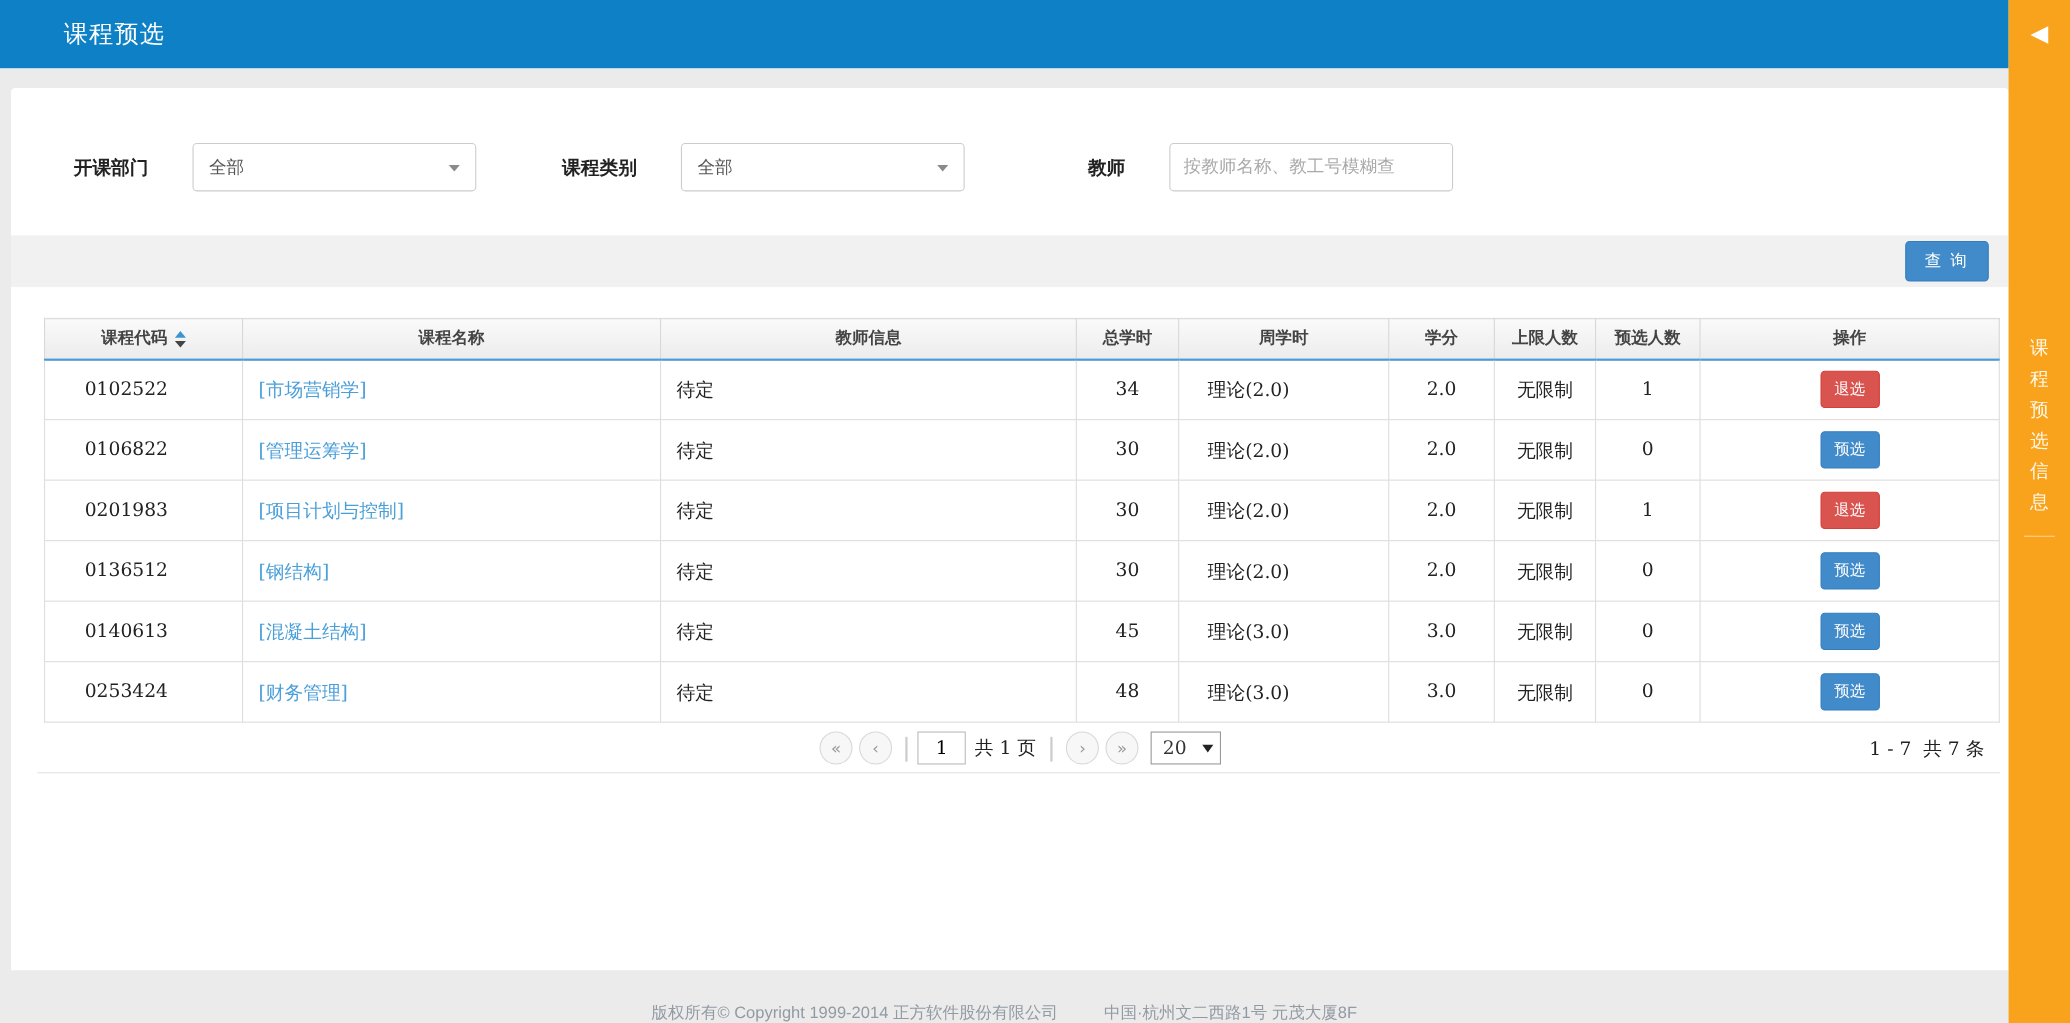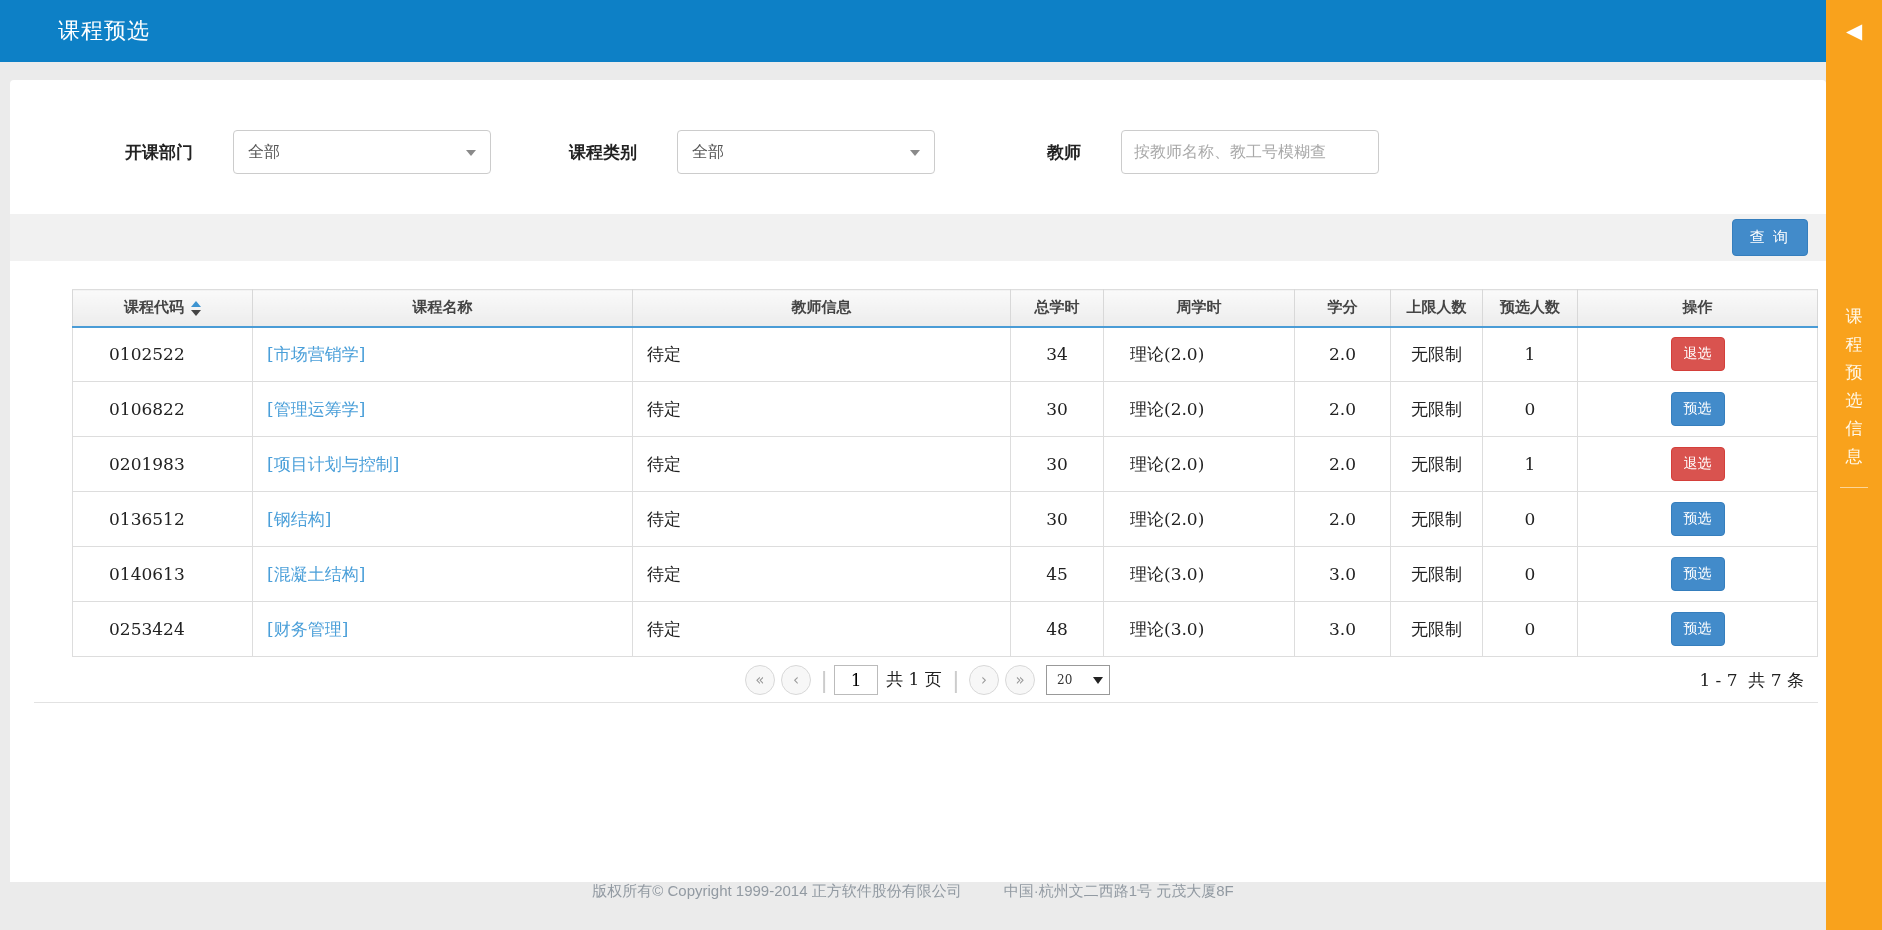--- a/index.html
+++ b/index.html
@@ -32,21 +32,21 @@
   
   .content {
     position:absolute; left:10px; top:80px; width:1816px; height:802px;
     background:#fff; border-radius:4px 4px 0 0;
   }
 
   
   .filter-row { display:flex; align-items:center; padding-top:50px; }
   .fg { display:flex; align-items:center; }
   .fg .lbl { font-weight:bold; font-size:17px; color:#222; margin-right:40px; white-space:nowrap; }
-  .fg1 { margin-left:115px; } .fg2 { margin-left:78px; }
+  .fg1 { margin-left:57px; } .fg2 { margin-left:78px; }
   .fg3 { margin-left:108px; } .fg4 { margin-left:112px; }
   .selectbox {
     position:relative; width:258px; height:44px; background:#fff;
     border:1px solid #ccc; border-radius:4px; display:flex; align-items:center;
     padding-left:14px; font-size:16px; color:#555; cursor:pointer;
   }
   .selectbox .caret {
     position:absolute; right:14px; top:19px; width:0; height:0;
     border-left:5px solid transparent; border-right:5px solid transparent;
     border-top:6px solid #8a8a8a;
@@ -63,21 +63,21 @@
     margin-top:40px; height:47px; background:#f1f1f1;
     display:flex; align-items:center; justify-content:flex-end; padding-right:18px;
   }
   .btn { border-radius:4px; color:#fff; cursor:pointer; text-align:center;
     font-family:Liberation Sans, sans-serif; }
   .btn-primary { background:#428bca; border:1px solid #357ebd; }
   .btn-danger  { background:#d9534f; border:1px solid #d43f3a; }
   .btn-query { font-size:15px; padding:8px 17px; letter-spacing:2px; }
 
   
-  .grid-wrap { margin:28px 8px 0 40px;padding-left:22px; }
+  .grid-wrap { margin:28px 8px 0 8px;padding-left:22px; }
   table.grid { width:100%; border-collapse:collapse; table-layout:fixed; }
   col.c-code{width:180px;} col.c-name{width:380px;} col.c-teacher{width:378px;}
   col.c-total{width:93px;} col.c-weekly{width:191px;} col.c-credit{width:96px;}
   col.c-limit{width:92px;} col.c-pre{width:95px;}
   table.grid thead th {
     height:37px; background:linear-gradient(#fafafa,#ececec);
     border-top:1px solid #ddd; border-left:1px solid #d8d8d8; border-right:1px solid #d8d8d8;
     border-bottom:2px solid #4a9cd6;
     font-size:15px; font-weight:bold; color:#444; text-align:center; white-space:nowrap;
   }
@@ -115,37 +115,37 @@
   .psep { color:#ccc; font-size:24px; font-weight:200; margin:0 7px; }
   .page-input {
     width:44px; height:30px; border:1px solid #bbb; text-align:center;
     font-size:17px; font-family:"DejaVu Serif","Liberation Serif",serif; outline:none;
   }
   .page-total { font-size:17px; color:#222; margin:0 4px 0 8px;
     font-family:"DejaVu Serif","Liberation Serif",serif; white-space:nowrap; }
   .size-select {
     position:relative; width:64px; height:30px; background:#fff; border:1px solid #999;
     display:flex; align-items:center; padding-left:10px; margin-left:8px;
-    font-size:12px; font-family:"DejaVu Serif","Liberation Serif",serif; cursor:pointer;
+    font-size:17px; font-family:"DejaVu Serif","Liberation Serif",serif; cursor:pointer;
   }
   .size-select .caret {
     position:absolute; right:6px; top:11px; width:0; height:0;
     border-left:5px solid transparent; border-right:5px solid transparent;
     border-top:7px solid #222;
   }
   .range-label {
     position:absolute; right:14px; top:0; height:46px; display:flex; align-items:center;
     font-size:17px; color:#222; font-family:"DejaVu Serif","Liberation Serif",serif;
     white-space:pre;
   }
 
   
   .footer {
     position:absolute; left:0; top:882px; width:1826px; height:48px;
-    display:flex; align-items:flex-start; justify-content:center; gap:42px;
+    display:flex; align-items:flex-end; justify-content:center; gap:42px;
     color:#929aa2; font-size:15px;
   }
   .footer span { white-space:nowrap; }
 </style>
 </head>
 <body>
 
 <div class="app">
 
   <div class="topbar">

